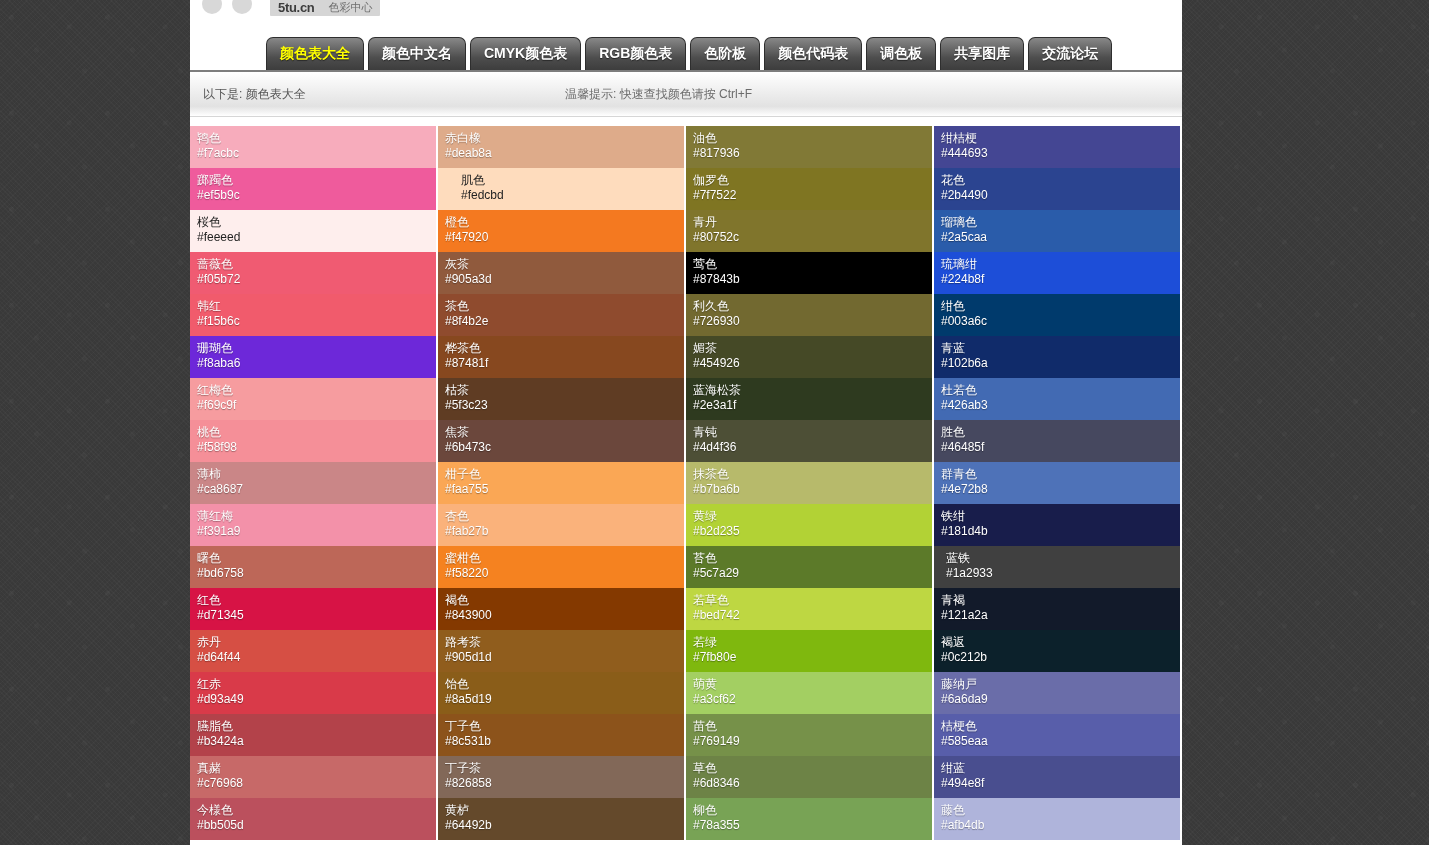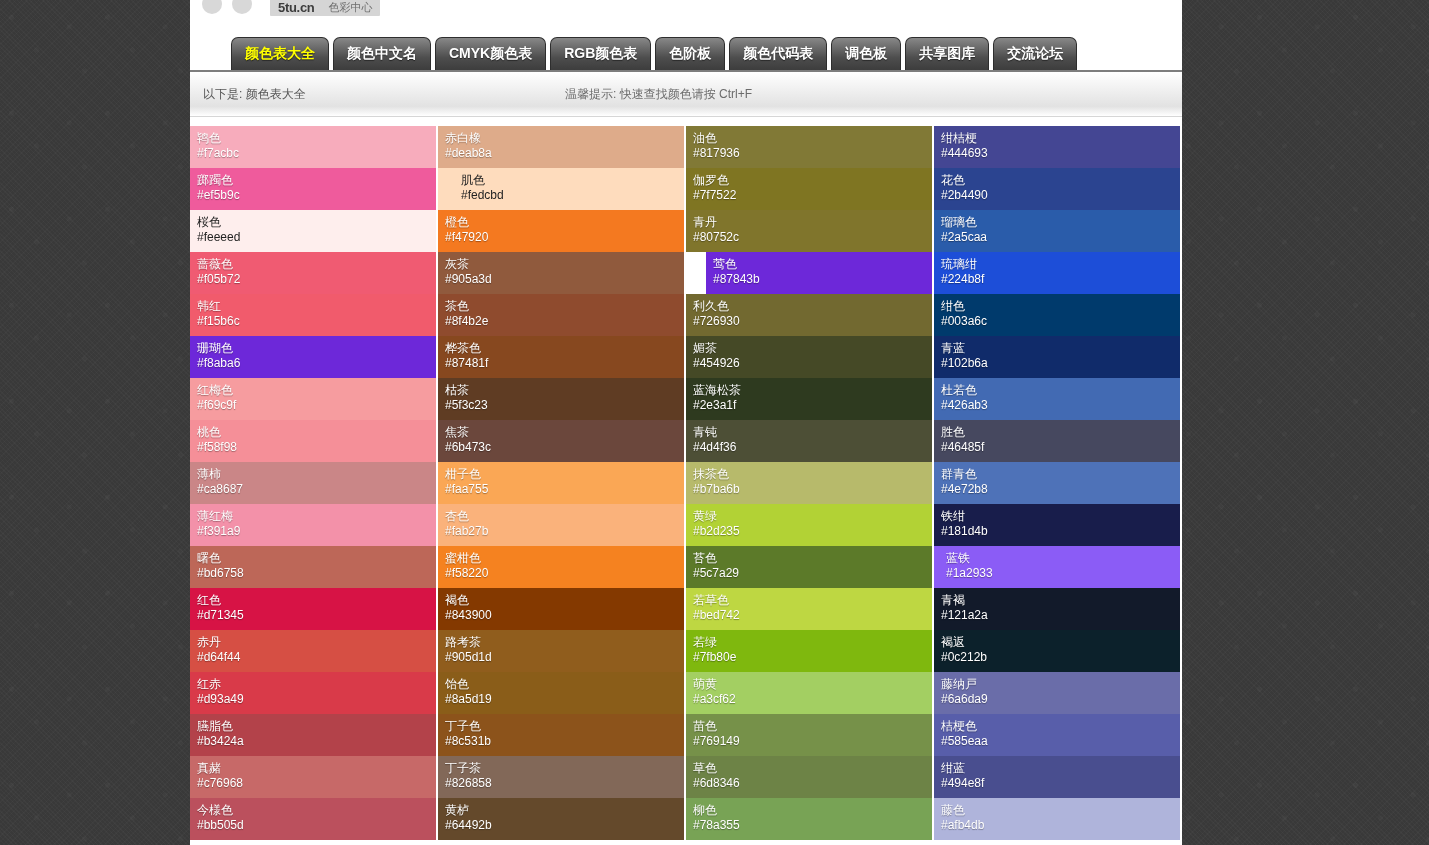--- a/index.html
+++ b/index.html
@@ -89,21 +89,21 @@
 
   
   #tabbar {
     position: absolute;
     left: 0;
     top: 36px;
     width: 992px;
     height: 34px;
     display: flex;
     align-items: flex-end;
-    padding-left: 41px;
+    padding-left: 76px;
     gap: 4px;
   }
 
   .tab {
     height: 33px;
     padding: 0 13px;
     display: flex;
     align-items: center;
     justify-content: center;
     background: linear-gradient(to bottom, #888888 0%, #6d6d6d 28%, #4d4d4d 62%, #3d3d3d 100%);
@@ -362,21 +362,21 @@
             <span class="sw-hex">#817936</span>
           </div>
           <div class="swatch" style="background: rgb(127, 117, 34);">
             <span class="sw-name">伽罗色</span>
             <span class="sw-hex">#7f7522</span>
           </div>
           <div class="swatch" style="background: rgb(128, 117, 44);">
             <span class="sw-name">青丹</span>
             <span class="sw-hex">#80752c</span>
           </div>
-          <div class="swatch" style="background: #6d28d9; margin-left: 20px;">
+          <div class="swatch" style="background: #000000;">
             <span class="sw-name">莺色</span>
             <span class="sw-hex">#87843b</span>
           </div>
           <div class="swatch" style="background: rgb(114, 105, 48);">
             <span class="sw-name">利久色</span>
             <span class="sw-hex">#726930</span>
           </div>
           <div class="swatch" style="background: rgb(69, 73, 38);">
             <span class="sw-name">媚茶</span>
             <span class="sw-hex">#454926</span>
@@ -460,21 +460,21 @@
             <span class="sw-hex">#46485f</span>
           </div>
           <div class="swatch" style="background: rgb(78, 114, 184);">
             <span class="sw-name">群青色</span>
             <span class="sw-hex">#4e72b8</span>
           </div>
           <div class="swatch" style="background: rgb(24, 29, 75);">
             <span class="sw-name">铁绀</span>
             <span class="sw-hex">#181d4b</span>
           </div>
-          <div class="swatch" style="background: #8b5cf6; padding-left: 12px;">
+          <div class="swatch" style="background: #404040; padding-left: 12px;">
             <span class="sw-name">蓝铁</span>
             <span class="sw-hex">#1a2933</span>
           </div>
           <div class="swatch" style="background: rgb(18, 26, 42);">
             <span class="sw-name">青褐</span>
             <span class="sw-hex">#121a2a</span>
           </div>
           <div class="swatch" style="background: rgb(12, 33, 43);">
             <span class="sw-name">褐返</span>
             <span class="sw-hex">#0c212b</span>

